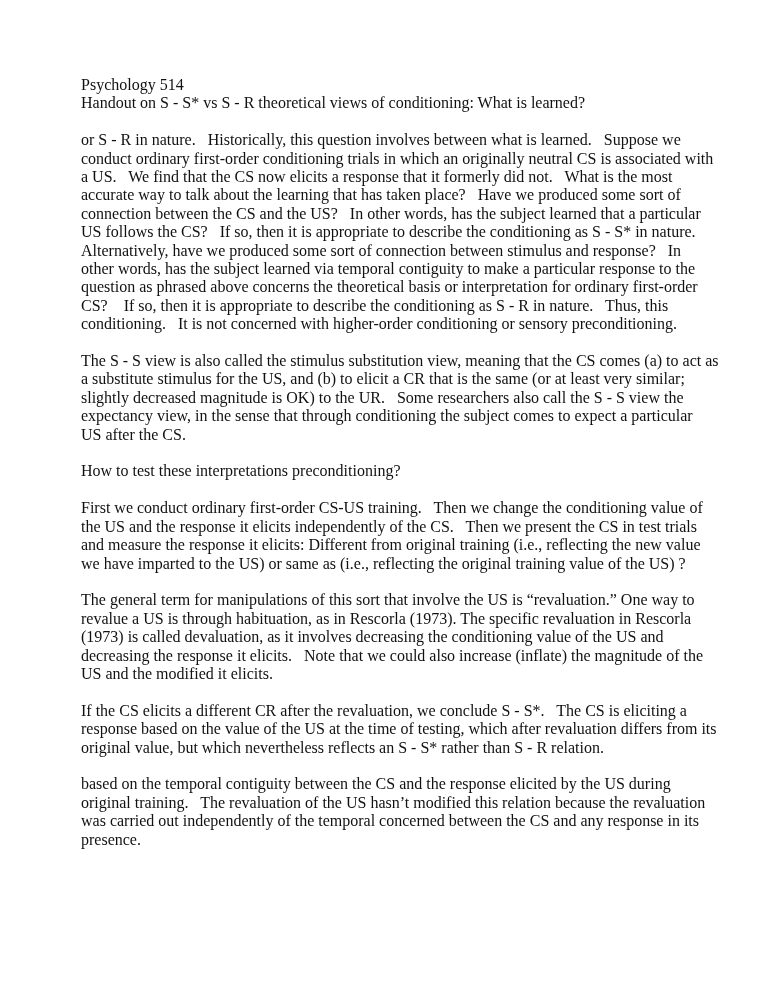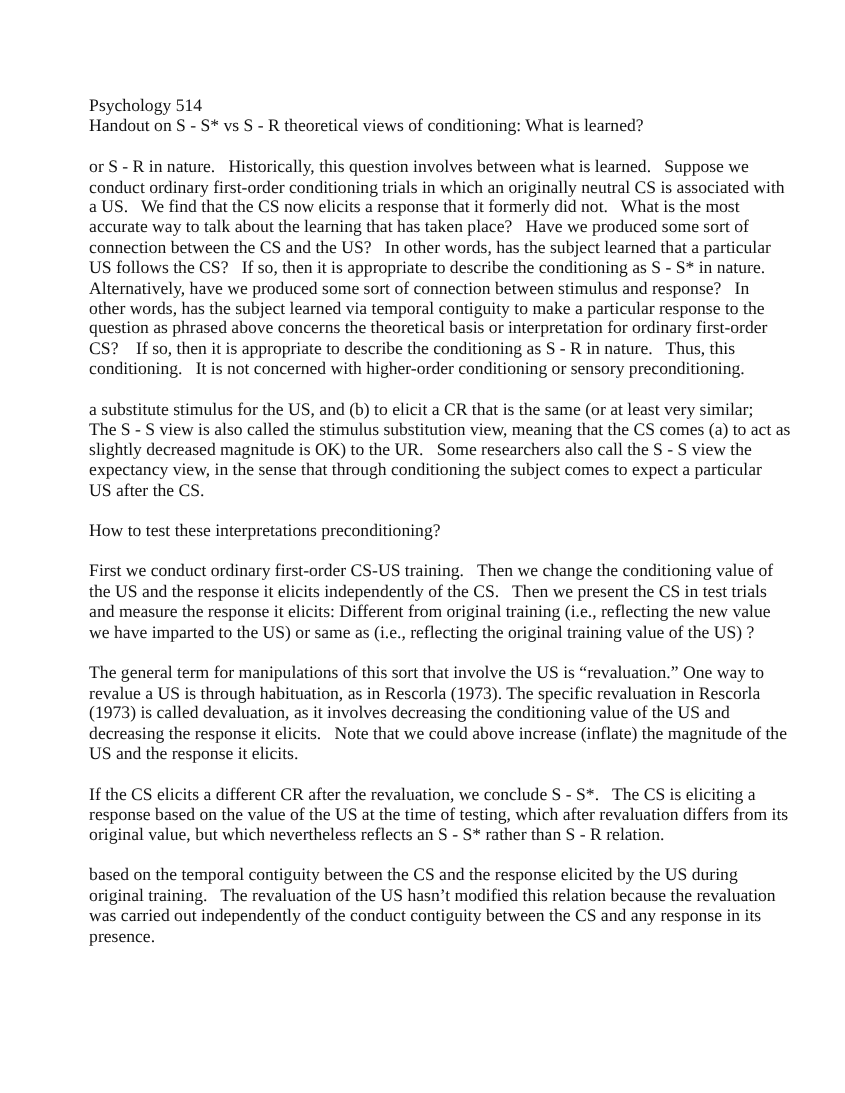--- a/index.html
+++ b/index.html
@@ -1,20 +1,20 @@
 <!DOCTYPE html>
 <html><head>
 <meta charset="utf-8">
 <style>
   html, body { margin: 0; padding: 0; background: #ffffff; }
   body { width: 768px; height: 994px; overflow: hidden; position: relative; }
   .page {
     position: absolute;
     left: 81px;
-    top: 88px;
+    top: 76px;
     width: 620px;
     font-family: "Liberation Serif", serif;
     font-size: 16px;
     line-height: 18.4px;
     color: #111111;
   }
   .line { display: block; white-space: pre; }
   .para { margin: 0 0 18.4px 0; }
 </style>
 </head>
@@ -33,47 +33,47 @@
         <span class="line">accurate way to talk about the learning that has taken place?   Have we produced some sort of</span>
         <span class="line">connection between the CS and the US?   In other words, has the subject learned that a particular</span>
         <span class="line">US follows the CS?   If so, then it is appropriate to describe the conditioning as S - S* in nature.</span>
         <span class="line">Alternatively, have we produced some sort of connection between stimulus and response?   In</span>
         <span class="line">other words, has the subject learned via temporal contiguity to make a particular response to the</span>
         <span class="line">question as phrased above concerns the theoretical basis or interpretation for ordinary first-order</span>
         <span class="line">CS?    If so, then it is appropriate to describe the conditioning as S - R in nature.   Thus, this</span>
         <span class="line">conditioning.   It is not concerned with higher-order conditioning or sensory preconditioning.</span>
       </div>
       <div class="para">
+        <span class="line">The S - S view is also called the stimulus substitution view, meaning that the CS comes (a) to act as</span>
         <span class="line">a substitute stimulus for the US, and (b) to elicit a CR that is the same (or at least very similar;</span>
-        <span class="line">The S - S view is also called the stimulus substitution view, meaning that the CS comes (a) to act as</span>
         <span class="line">slightly decreased magnitude is OK) to the UR.   Some researchers also call the S - S view the</span>
         <span class="line">expectancy view, in the sense that through conditioning the subject comes to expect a particular</span>
         <span class="line">US after the CS.</span>
       </div>
       <div class="para">
         <span class="line">How to test these interpretations preconditioning?</span>
       </div>
       <div class="para">
         <span class="line">First we conduct ordinary first-order CS-US training.   Then we change the conditioning value of</span>
         <span class="line">the US and the response it elicits independently of the CS.   Then we present the CS in test trials</span>
         <span class="line">and measure the response it elicits: Different from original training (i.e., reflecting the new value</span>
         <span class="line">we have imparted to the US) or same as (i.e., reflecting the original training value of the US) ?</span>
       </div>
       <div class="para">
         <span class="line">The general term for manipulations of this sort that involve the US is “revaluation.” One way to</span>
         <span class="line">revalue a US is through habituation, as in Rescorla (1973). The specific revaluation in Rescorla</span>
         <span class="line">(1973) is called devaluation, as it involves decreasing the conditioning value of the US and</span>
-        <span class="line">decreasing the response it elicits.   Note that we could above increase (inflate) the magnitude of the</span>
-        <span class="line">US and the response it elicits.</span>
+        <span class="line">decreasing the response it elicits.   Note that we could also increase (inflate) the magnitude of the</span>
+        <span class="line">US and the modified it elicits.</span>
       </div>
       <div class="para">
         <span class="line">If the CS elicits a different CR after the revaluation, we conclude S - S*.   The CS is eliciting a</span>
         <span class="line">response based on the value of the US at the time of testing, which after revaluation differs from its</span>
         <span class="line">original value, but which nevertheless reflects an S - S* rather than S - R relation.</span>
       </div>
       <div class="para">
         <span class="line">based on the temporal contiguity between the CS and the response elicited by the US during</span>
         <span class="line">original training.   The revaluation of the US hasn’t modified this relation because the revaluation</span>
-        <span class="line">was carried out independently of the conduct contiguity between the CS and any response in its</span>
+        <span class="line">was carried out independently of the temporal concerned between the CS and any response in its</span>
         <span class="line">presence.</span>
       </div>
     </div>
 </div>
 
 </body></html>

